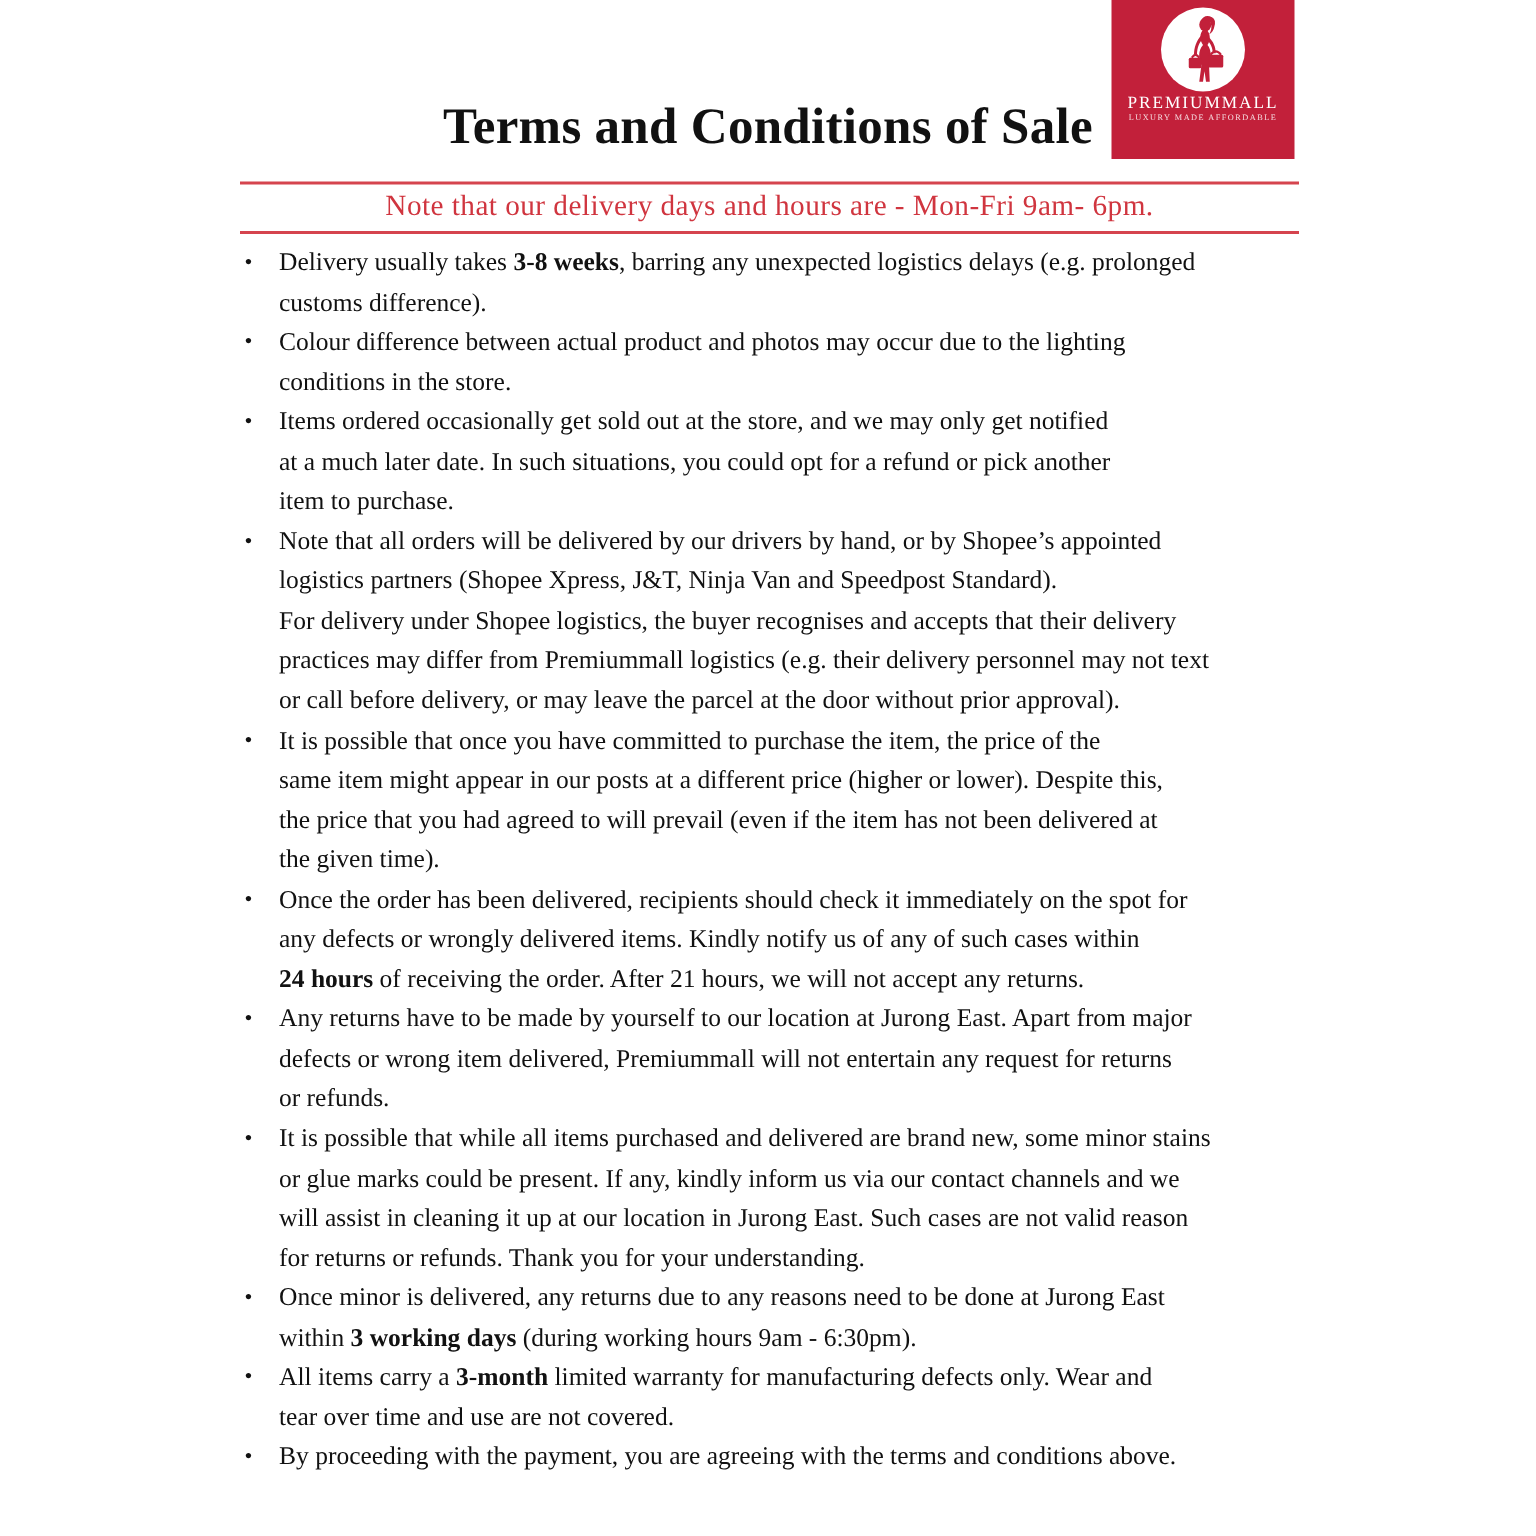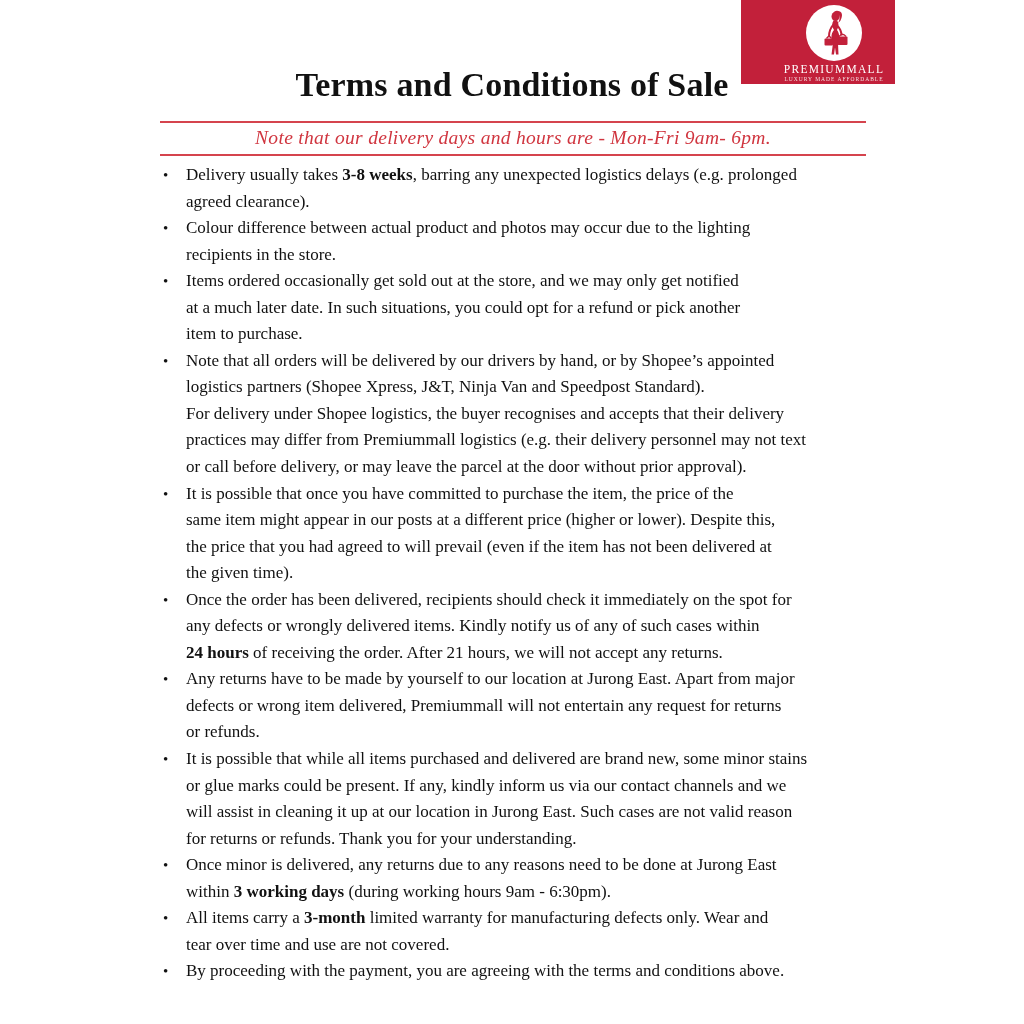--- a/index.html
+++ b/index.html
@@ -7,22 +7,22 @@
     --line-red:#d5444e;
     --note-red:#d0353f;
     --text:#111111;
   }
   html,body{margin:0;padding:0;}
   body{
     width:1024px;height:1024px;background:#ffffff;position:relative;overflow:hidden;
     font-family:"Liberation Serif", serif;color:var(--text);
   }
   .logo{
-    position:absolute;left:741px;top:0;width:122px;height:84px;
-    background:var(--logo-red);text-align:center;padding-left:32px;
+    position:absolute;left:741px;top:0;width:122px;height:106px;
+    background:var(--logo-red);text-align:center;
   }
   .logo-circle{
     width:56px;height:56px;margin:5px auto 2px auto;background:#ffffff;border-radius:50%;
     display:flex;align-items:center;justify-content:center;overflow:hidden;
   }
   .logo-circle svg{width:50px;height:50px;display:block;}
   .brand-name{
     color:#ffffff;font-size:11.5px;letter-spacing:1.3px;line-height:12px;display:block;
   }
   .brand-tagline{
@@ -31,21 +31,21 @@
   .title{
     position:absolute;top:66px;left:0;width:100%;margin:0;text-align:center;
     font-size:34px;font-weight:bold;letter-spacing:0.2px;
   }
   .note-band{
     position:absolute;top:121px;left:160px;width:706px;
     border-top:2px solid var(--line-red);border-bottom:2px solid var(--line-red);
     padding:4px 0 5px 0;text-align:center;
   }
   .note-text{
-    color:var(--note-red);font-style:italic;font-size:19.5px;letter-spacing:0.3px;
+    color:var(--note-red);font-size:19.5px;letter-spacing:0.3px;
   }
   .terms{
     position:absolute;top:162px;left:160px;width:740px;
     font-size:17px;line-height:26.55px;
   }
   .term-item{display:flex;}
   .bullet-marker{flex:0 0 26px;width:26px;font-size:15px;padding-left:3px;box-sizing:border-box;}
   .term-text{flex:1;}
   .term-text b{font-weight:bold;}
 </style>
@@ -75,25 +75,25 @@
 
 <h1 class="title">Terms and Conditions of Sale</h1>
 
 <div class="note-band">
   <span class="note-text">Note that our delivery days and hours are - Mon-Fri 9am- 6pm.</span>
 </div>
 
 <div class="terms">
     <div class="term-item">
       <span class="bullet-marker">•</span>
-      <div class="term-text"><span>Delivery usually takes </span><b>3-8 weeks</b><span>, barring any unexpected logistics delays (e.g. prolonged</span><br><span>agreed clearance).</span></div>
+      <div class="term-text"><span>Delivery usually takes </span><b>3-8 weeks</b><span>, barring any unexpected logistics delays (e.g. prolonged</span><br><span>customs difference).</span></div>
     </div>
     <div class="term-item">
       <span class="bullet-marker">•</span>
-      <div class="term-text"><span>Colour difference between actual product and photos may occur due to the lighting</span><br><span>recipients in the store.</span></div>
+      <div class="term-text"><span>Colour difference between actual product and photos may occur due to the lighting</span><br><span>conditions in the store.</span></div>
     </div>
     <div class="term-item">
       <span class="bullet-marker">•</span>
       <div class="term-text"><span>Items ordered occasionally get sold out at the store, and we may only get notified</span><br><span>at a much later date. In such situations, you could opt for a refund or pick another</span><br><span>item to purchase.</span></div>
     </div>
     <div class="term-item">
       <span class="bullet-marker">•</span>
       <div class="term-text"><span>Note that all orders will be delivered by our drivers by hand, or by Shopee’s appointed</span><br><span>logistics partners (Shopee Xpress, J&amp;T, Ninja Van and Speedpost Standard).</span><br><span>For delivery under Shopee logistics, the buyer recognises and accepts that their delivery</span><br><span>practices may differ from Premiummall logistics (e.g. their delivery personnel may not text</span><br><span>or call before delivery, or may leave the parcel at the door without prior approval).</span></div>
     </div>
     <div class="term-item">

